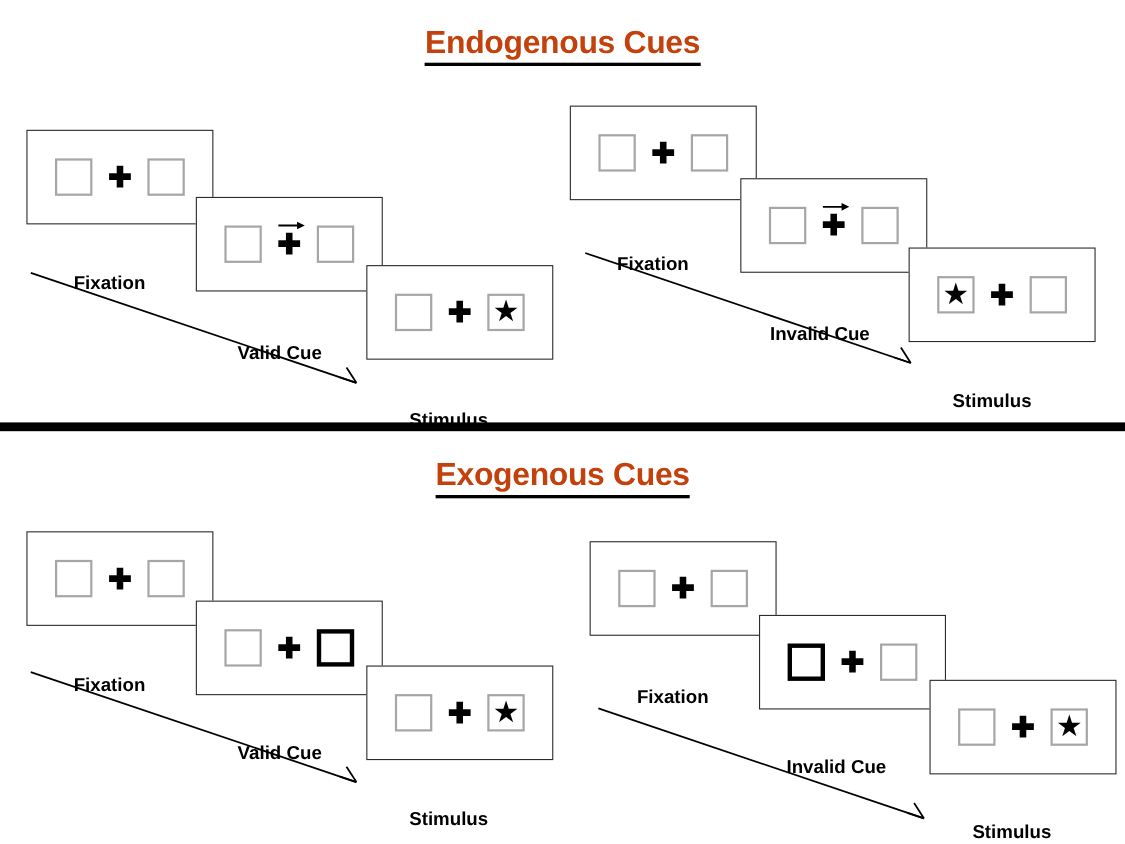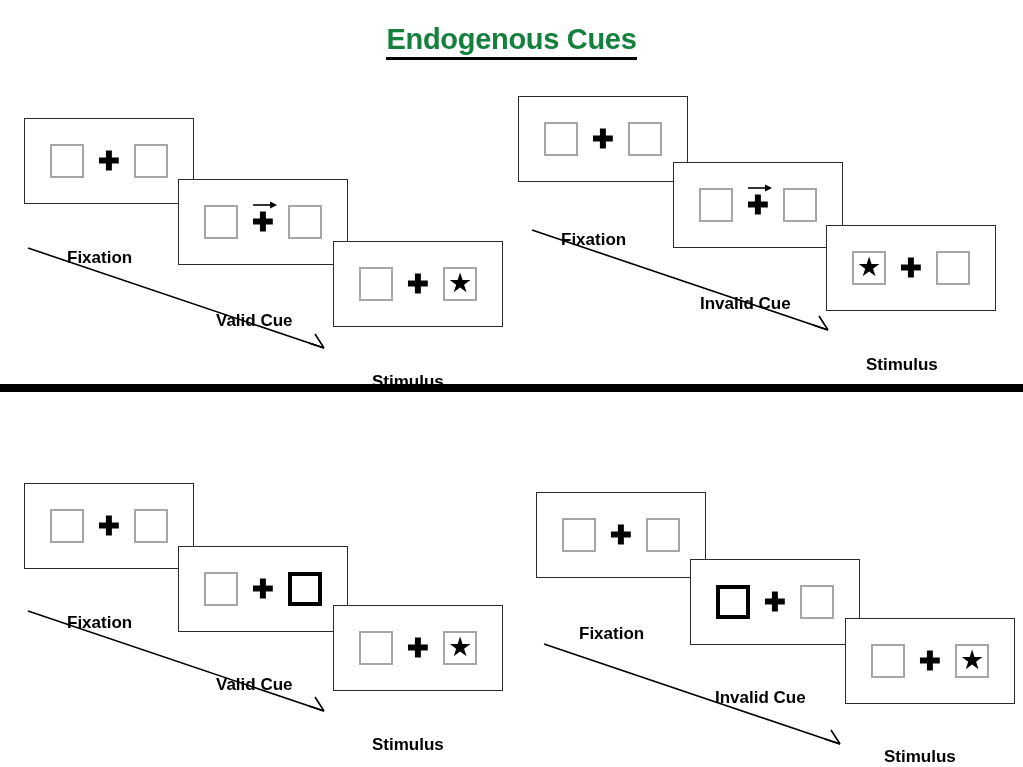--- a/index.html
+++ b/index.html
@@ -22,21 +22,21 @@
   }
 
   
   .section-title {
     position: absolute;
     width: 100%;
     text-align: center;
     font-weight: bold;
     font-size: 29px;
     letter-spacing: -0.3px;
-    color: #15803d;
+    color: #c2410c;
   }
   .section-title span {
     border-bottom: 3px solid #000000;
     padding-bottom: 2px;
   }
   #title-endogenous { top: 23px; left: 0; }
   #title-exogenous  { top: 416px; left: 0; }
 
   
   #section-divider {
@@ -247,20 +247,23 @@
       </div>
       <div class="tbox">
         <span class="star hidden">★</span>
       </div>
     </div>
   </div>
   <div class="panel-label" style="left:866px; top:322px;">Stimulus</div>
 
   <div id="section-divider"></div>
 
+  <div class="section-title" id="title-exogenous">
+    <span>Exogenous Cues</span>
+  </div>
 
   <svg class="time-arrow" id="exo-valid-arrow" style="left:24px; top:603px; width:330px; height:125px;">
     <line x1="4" y1="8" x2="300" y2="108" stroke="#000000" stroke-width="1.6"></line>
     <path d="M 300 108 L 285 103 M 300 108 L 291 94" stroke="#000000" stroke-width="1.6" fill="none"></path>
   </svg>
 
   <div class="panel" style="left:24px; top:483px; width:170px; height:86px;">
     <div class="panel-inner">
       <div class="tbox">
         <span class="star hidden">★</span>

